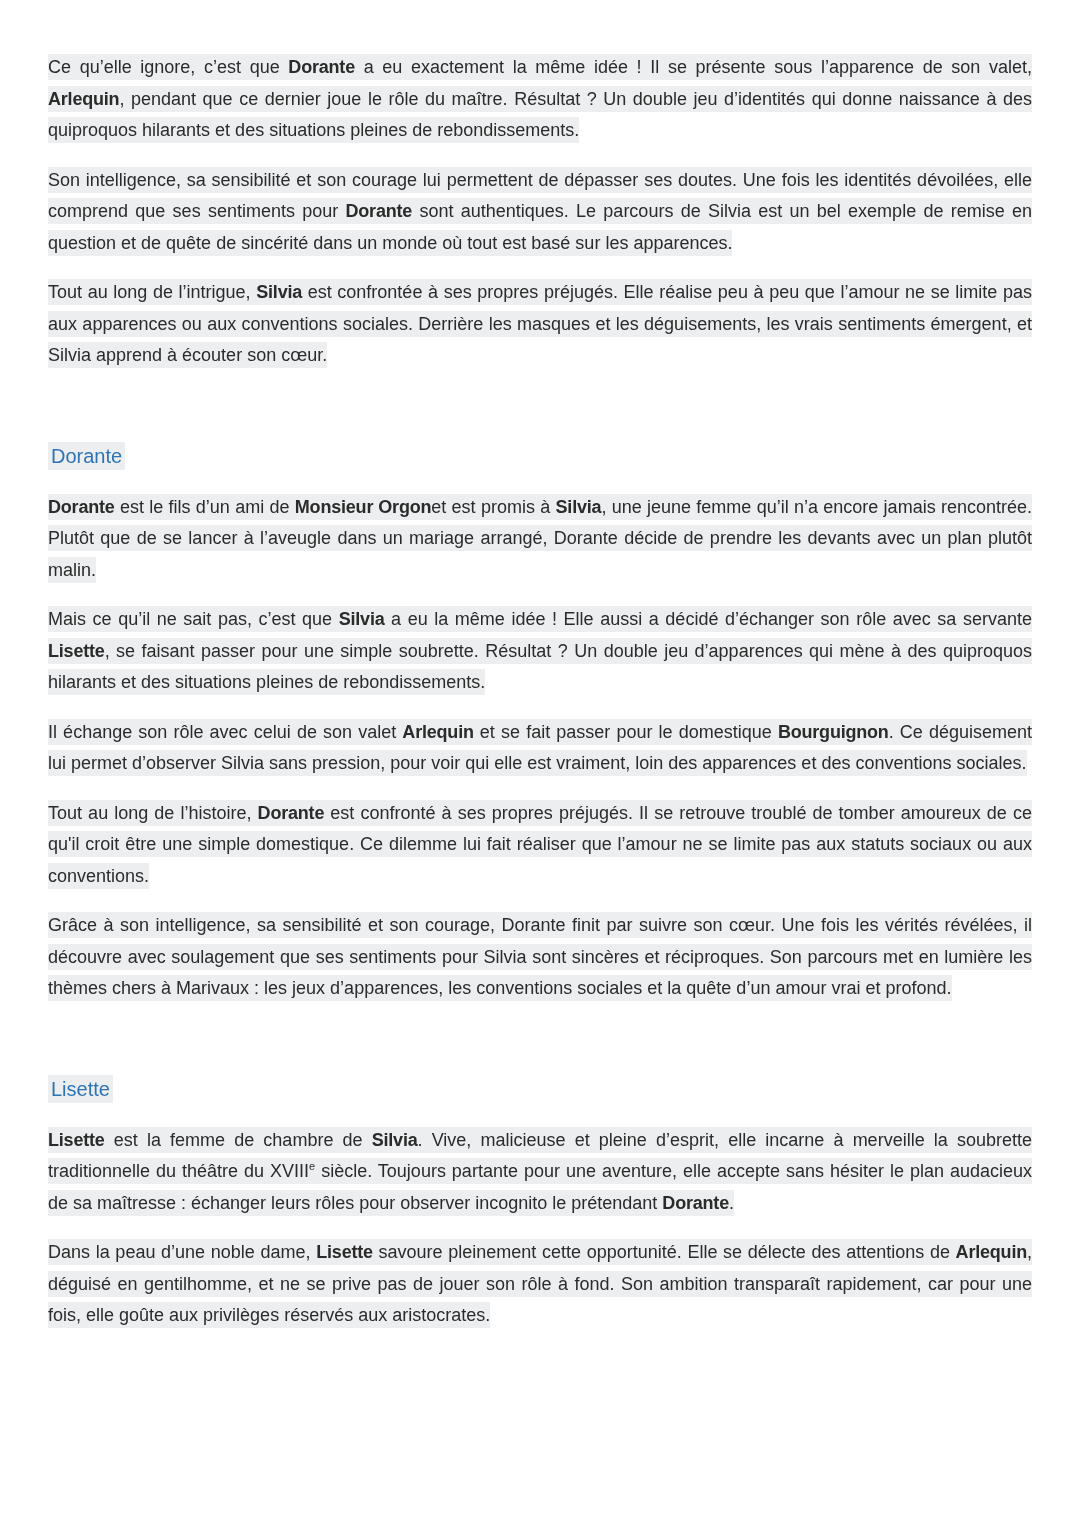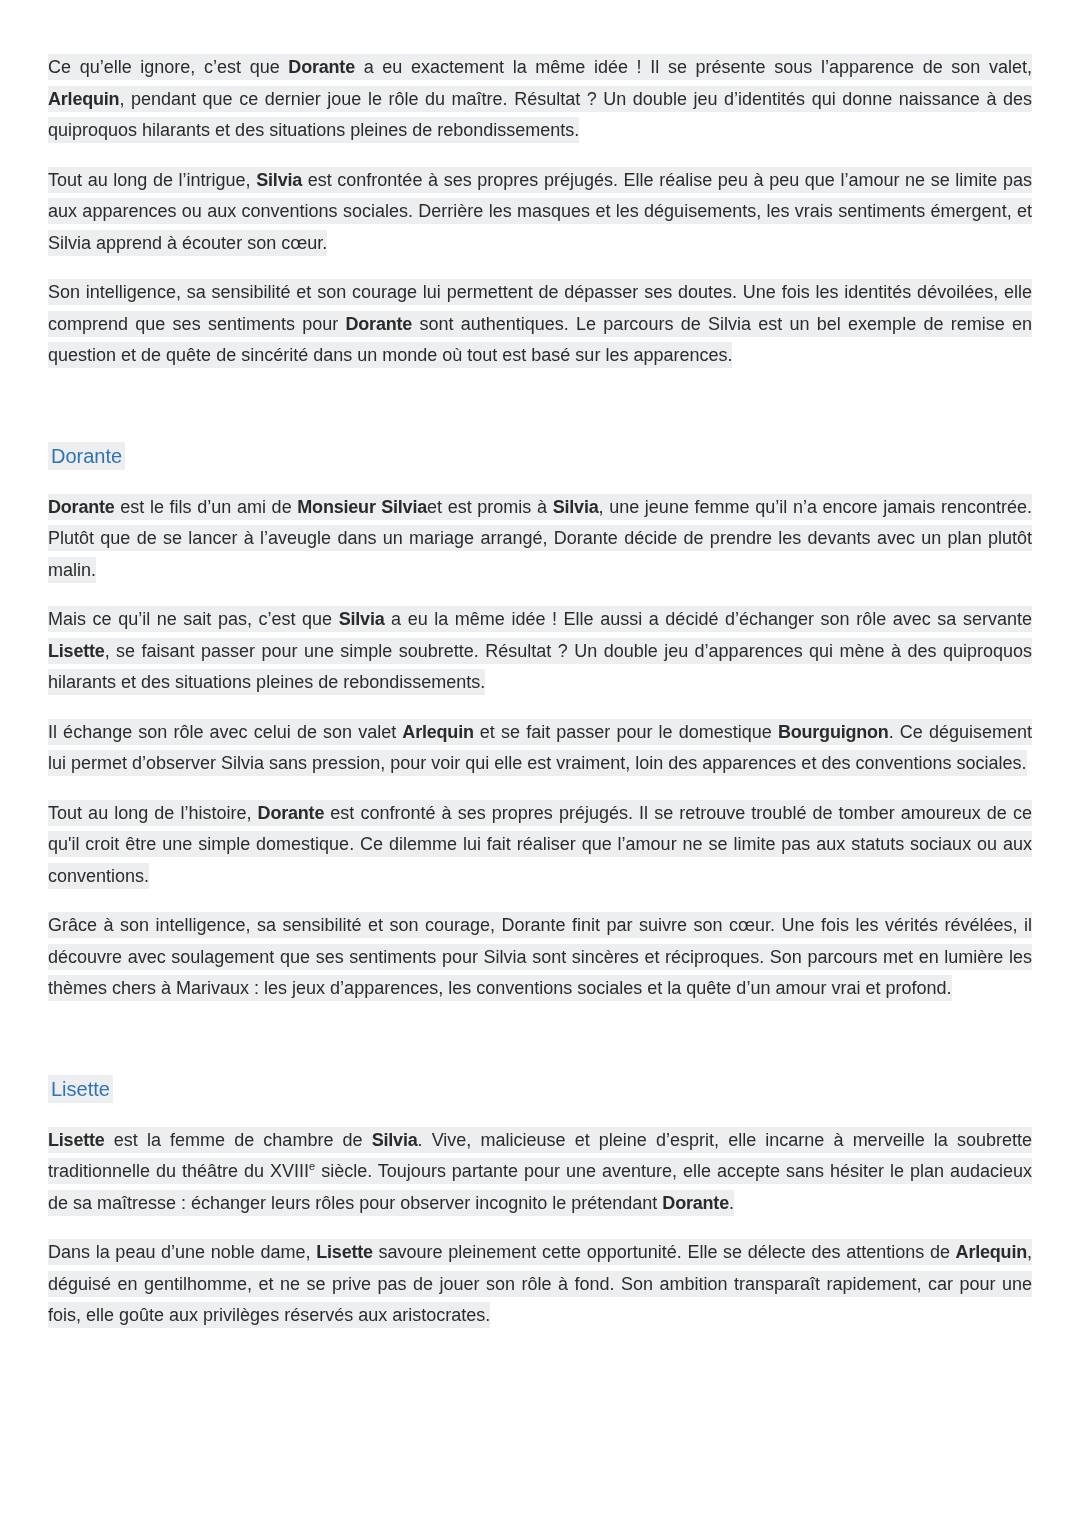--- a/index.html
+++ b/index.html
@@ -54,25 +54,25 @@
   .spacer {
     height: 49px;
   }
 </style>
 </head>
 <body>
 
 <div class="page">
   <div class="content">
       <p class="para"><span class="hl">Ce qu’elle ignore, c’est que <b>Dorante</b> a eu exactement la même idée ! Il se présente sous l’apparence de son valet, <b>Arlequin</b>, pendant que ce dernier joue le rôle du maître. Résultat ? Un double jeu d’identités qui donne naissance à des quiproquos hilarants et des situations pleines de rebondissements.</span></p>
+      <p class="para"><span class="hl">Son intelligence, sa sensibilité et son courage lui permettent de dépasser ses doutes. Une fois les identités dévoilées, elle comprend que ses sentiments pour <b>Dorante</b> sont authentiques. Le parcours de Silvia est un bel exemple de remise en question et de quête de sincérité dans un monde où tout est basé sur les apparences.</span></p>
       <p class="para"><span class="hl">Tout au long de l’intrigue, <b>Silvia</b> est confrontée à ses propres préjugés. Elle réalise peu à peu que l’amour ne se limite pas aux apparences ou aux conventions sociales. Derrière les masques et les déguisements, les vrais sentiments émergent, et Silvia apprend à écouter son cœur.</span></p>
-      <p class="para"><span class="hl">Son intelligence, sa sensibilité et son courage lui permettent de dépasser ses doutes. Une fois les identités dévoilées, elle comprend que ses sentiments pour <b>Dorante</b> sont authentiques. Le parcours de Silvia est un bel exemple de remise en question et de quête de sincérité dans un monde où tout est basé sur les apparences.</span></p>
       <div class="spacer"></div>
       <h2 class="sec"><span class="hl">Dorante</span></h2>
-      <p class="para"><span class="hl"><b>Dorante</b> est le fils d’un ami de <b>Monsieur Silvia</b>et est promis à <b>Silvia</b>, une jeune femme qu’il n’a encore jamais rencontrée. Plutôt que de se lancer à l’aveugle dans un mariage arrangé, Dorante décide de prendre les devants avec un plan plutôt malin.</span></p>
+      <p class="para"><span class="hl"><b>Dorante</b> est le fils d’un ami de <b>Monsieur Orgon</b>et est promis à <b>Silvia</b>, une jeune femme qu’il n’a encore jamais rencontrée. Plutôt que de se lancer à l’aveugle dans un mariage arrangé, Dorante décide de prendre les devants avec un plan plutôt malin.</span></p>
       <p class="para"><span class="hl">Mais ce qu’il ne sait pas, c’est que <b>Silvia</b> a eu la même idée ! Elle aussi a décidé d’échanger son rôle avec sa servante <b>Lisette</b>, se faisant passer pour une simple soubrette. Résultat ? Un double jeu d’apparences qui mène à des quiproquos hilarants et des situations pleines de rebondissements.</span></p>
       <p class="para"><span class="hl">Il échange son rôle avec celui de son valet <b>Arlequin</b> et se fait passer pour le domestique <b>Bourguignon</b>. Ce déguisement lui permet d’observer Silvia sans pression, pour voir qui elle est vraiment, loin des apparences et des conventions sociales.</span></p>
       <p class="para"><span class="hl">Tout au long de l’histoire, <b>Dorante</b> est confronté à ses propres préjugés. Il se retrouve troublé de tomber amoureux de ce qu'il croit être une simple domestique. Ce dilemme lui fait réaliser que l’amour ne se limite pas aux statuts sociaux ou aux conventions.</span></p>
       <p class="para"><span class="hl">Grâce à son intelligence, sa sensibilité et son courage, Dorante finit par suivre son cœur. Une fois les vérités révélées, il découvre avec soulagement que ses sentiments pour Silvia sont sincères et réciproques. Son parcours met en lumière les thèmes chers à Marivaux : les jeux d’apparences, les conventions sociales et la quête d’un amour vrai et profond.</span></p>
       <div class="spacer"></div>
       <h2 class="sec"><span class="hl">Lisette</span></h2>
       <p class="para"><span class="hl"><b>Lisette</b> est la femme de chambre de <b>Silvia</b>. Vive, malicieuse et pleine d’esprit, elle incarne à merveille la soubrette traditionnelle du théâtre du XVIII<sup>e</sup> siècle. Toujours partante pour une aventure, elle accepte sans hésiter le plan audacieux de sa maîtresse : échanger leurs rôles pour observer incognito le prétendant <b>Dorante</b>.</span></p>
       <p class="para"><span class="hl">Dans la peau d’une noble dame, <b>Lisette</b> savoure pleinement cette opportunité. Elle se délecte des attentions de <b>Arlequin</b>, déguisé en gentilhomme, et ne se prive pas de jouer son rôle à fond. Son ambition transparaît rapidement, car pour une fois, elle goûte aux privilèges réservés aux aristocrates.</span></p>
     </div>
 </div>

